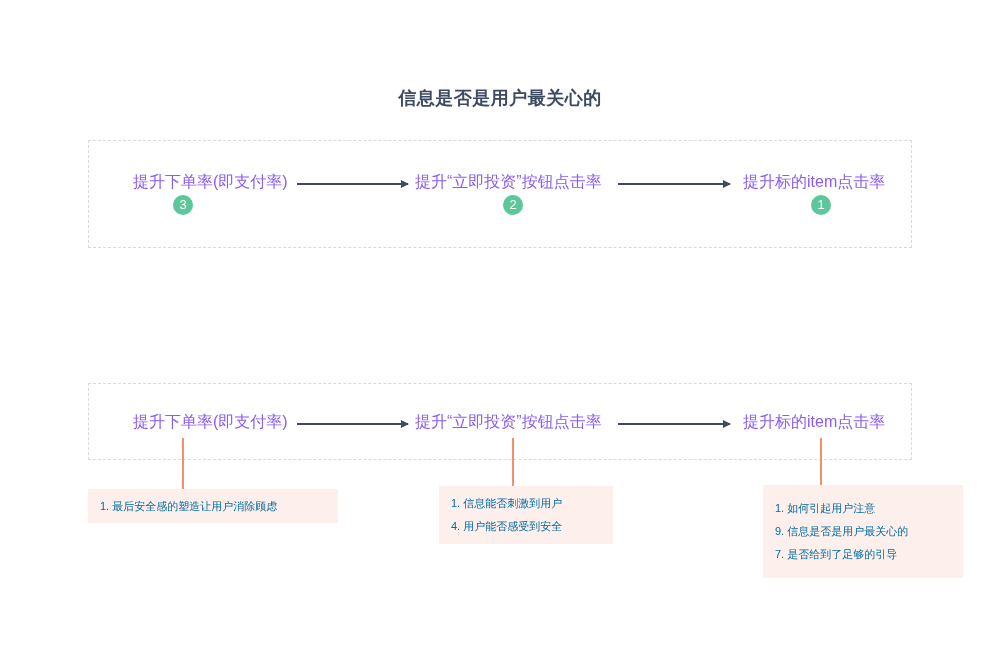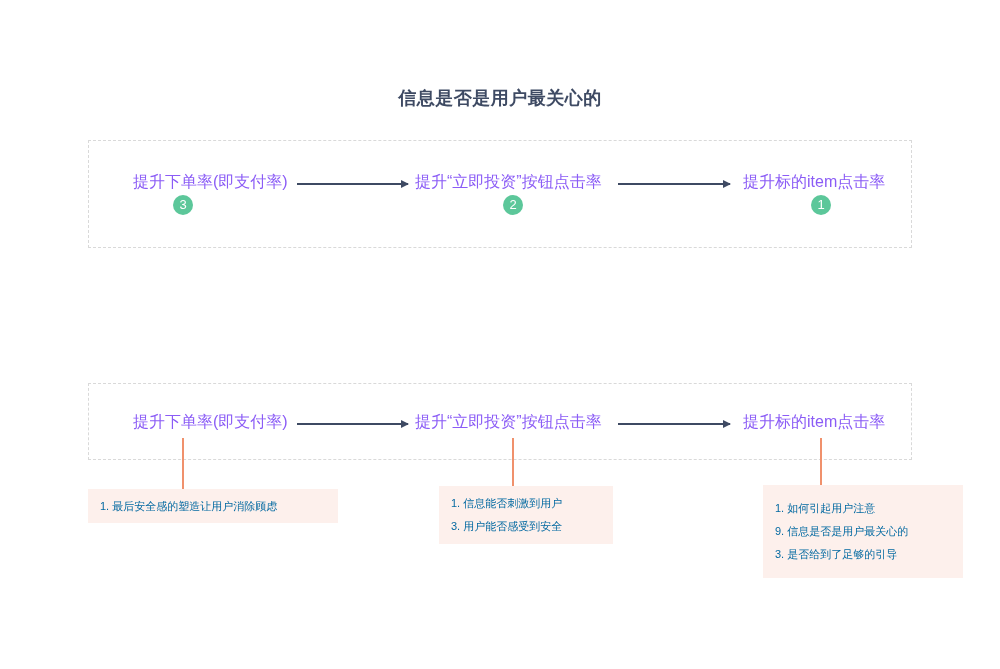--- a/index.html
+++ b/index.html
@@ -125,22 +125,22 @@
   <div class="connector" style="left: 182px; top: 438px; height: 51px;"></div>
   <div class="connector" style="left: 512px; top: 438px; height: 48px;"></div>
   <div class="connector" style="left: 820px; top: 438px; height: 47px;"></div>
 
   <div class="note-box" style="left: 88px; top: 489px; width: 250px; height: 34px;">
     <div class="note-item">1. 最后安全感的塑造让用户消除顾虑</div>
   </div>
 
   <div class="note-box" style="left: 439px; top: 486px; width: 174px; height: 58px;">
     <div class="note-item">1. 信息能否刺激到用户</div>
-    <div class="note-item">3. 用户能否感受到安全</div>
+    <div class="note-item">4. 用户能否感受到安全</div>
   </div>
 
   <div class="note-box" style="left: 735px; top: 485px; width: 200px; height: 93px; margin-left: 28px;">
     <div class="note-item">1. 如何引起用户注意</div>
     <div class="note-item">9. 信息是否是用户最关心的</div>
-    <div class="note-item">3. 是否给到了足够的引导</div>
+    <div class="note-item">7. 是否给到了足够的引导</div>
   </div>
 
 </div>
 
 </body></html>

